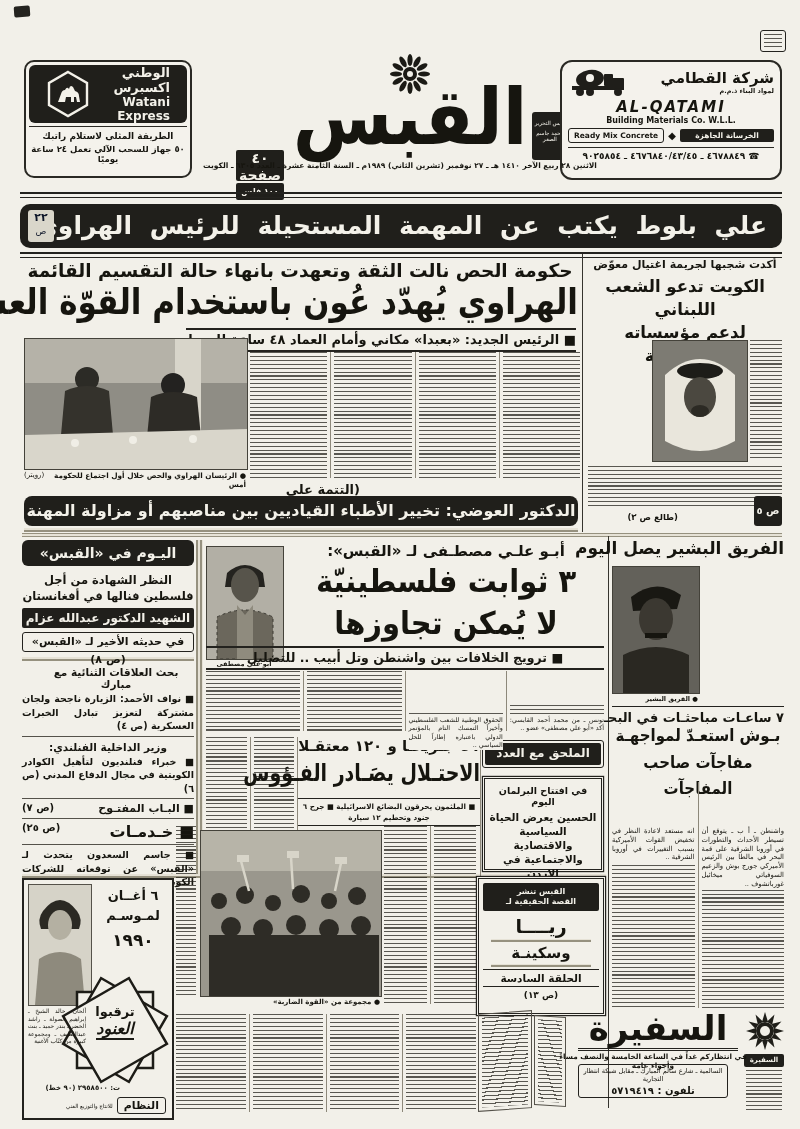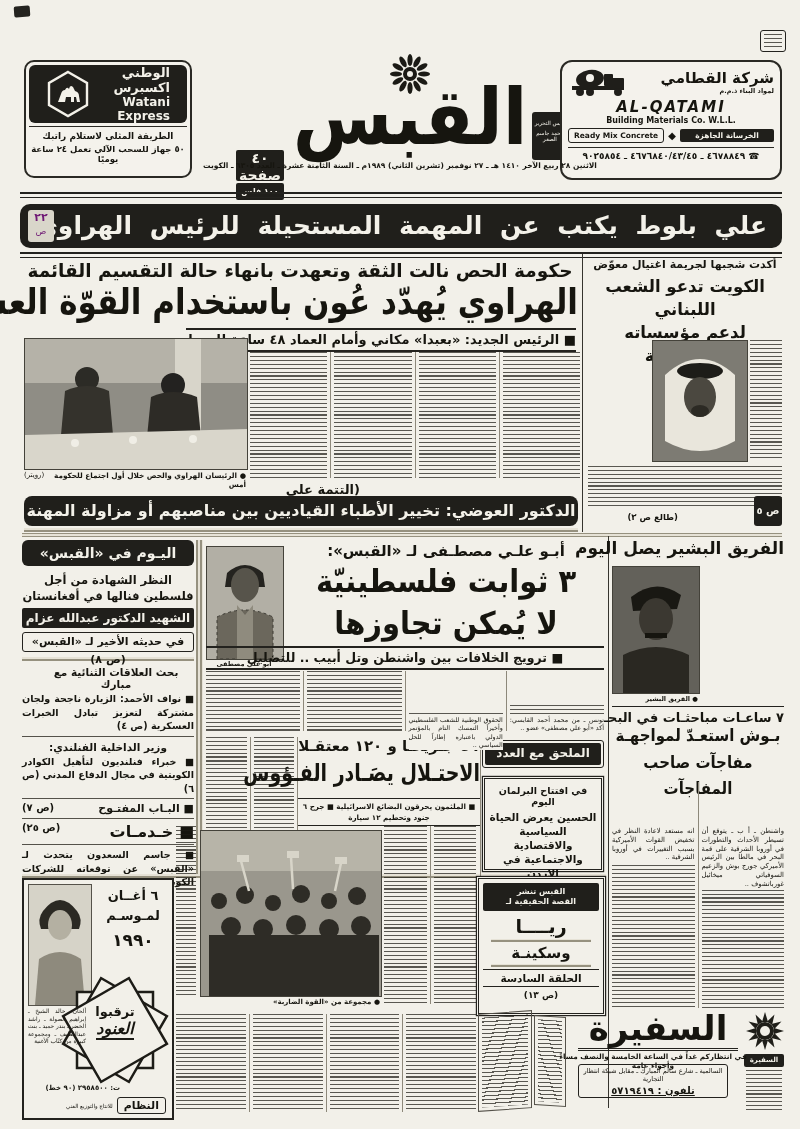--- a/index.html
+++ b/index.html
@@ -12,21 +12,21 @@
   .b{font-weight:bold;}
   .rule2{height:3px;border-top:2px solid #23221e;border-bottom:1px solid #23221e;}
   .hatchh{background-image:repeating-linear-gradient(0deg,#96917f 0 1.5px,#e6e2d6 1.5px 3.5px);}
   .hatchv{background-image:repeating-linear-gradient(90deg,#96917f 0 2px,#e6e2d6 2px 4px);}
   .tf{position:absolute;inset:0;background-image:repeating-linear-gradient(180deg,rgba(30,28,22,.72) 0 1.1px,rgba(0,0,0,0) 1.1px 3.9px);}
   .cols{display:flex;gap:7px;position:absolute;}
   .c{flex:1;position:relative;}
   .c:not(:last-child)::before{content:"";position:absolute;left:-4px;top:0;bottom:0;border-left:1px solid #8d887a;}
   .snip{font-size:6.4px;line-height:8.4px;text-align:justify;position:relative;z-index:2;background:#f2f0e9;margin-top:45px;}
   .vr{border-left:1.5px solid #36342e;width:0;}
-  .chip{background:#d9d6ca;color:#701a75;border-radius:3px;}
+  .chip{background:#d9d6ca;color:#0f172a;border-radius:3px;}
   .boxed{border:1.5px solid #23221e;border-radius:3px;}
   .dbl{box-shadow:0 0 0 1px #f2f0e9,0 0 0 2.2px #23221e;}
   svg{display:block;}
 </style>
 </head>
 <body>
 
 <div class="page">
 
   <div class="a" style="left:14px;top:6px;width:16px;height:11px;background:#24231f;border-radius:2px;transform:rotate(-4deg);"></div>
@@ -408,21 +408,21 @@
       </svg>
     </span>
     <div class="a dark ctr b" style="right:2px;top:42px;width:40px;height:13px;font-size:7px;line-height:13px;border-radius:2px;">السفيرة</div>
     <div class="a" style="right:4px;top:58px;width:36px;height:40px;">
         <div class="tf"></div>
       </div>
     <div class="a ctr" style="right:48px;top:-4px;width:160px;font-weight:900;font-size:34px;letter-spacing:-2px;border-bottom:3px double #23221e;">السفيرة</div>
     <div class="a ctr b" style="right:28px;top:40px;width:210px;font-size:7.3px;">في انتظاركم غداً في الساعة الخامسة والنصف مساءً وأجواء عامة</div>
     <div class="a boxed ctr" style="right:58px;top:52px;width:150px;height:34px;padding:2px;box-sizing:border-box;">
       <div style="font-size:6.6px;">السالمية ـ شارع سالم المبارك ـ مقابل شبكة انتظار التجارية</div>
-      <div class="b" style="font-size:10px;margin-top:2px;text-decoration:underline;">تلفون : ٥٧١٩٤١٩</div>
+      <div class="b" style="font-size:10px;margin-top:2px;">تلفون : ٥٧١٩٤١٩</div>
     </div>
     <div class="a" style="left:0;top:0;width:52px;height:96px;border:1px solid #55524a;transform:skewY(-4deg);">
         <div class="tf" style="inset:3px;"></div>
       </div>
     <div class="a" style="left:56px;top:4px;width:30px;height:88px;border:1px solid #55524a;transform:skewY(4deg);">
         <div class="tf" style="inset:3px;"></div>
       </div>
   </div>
 
   <div class="a" style="left:22px;top:878px;width:148px;height:238px;border:2px solid #23221e;background:#f2f0e9;overflow:hidden;">

